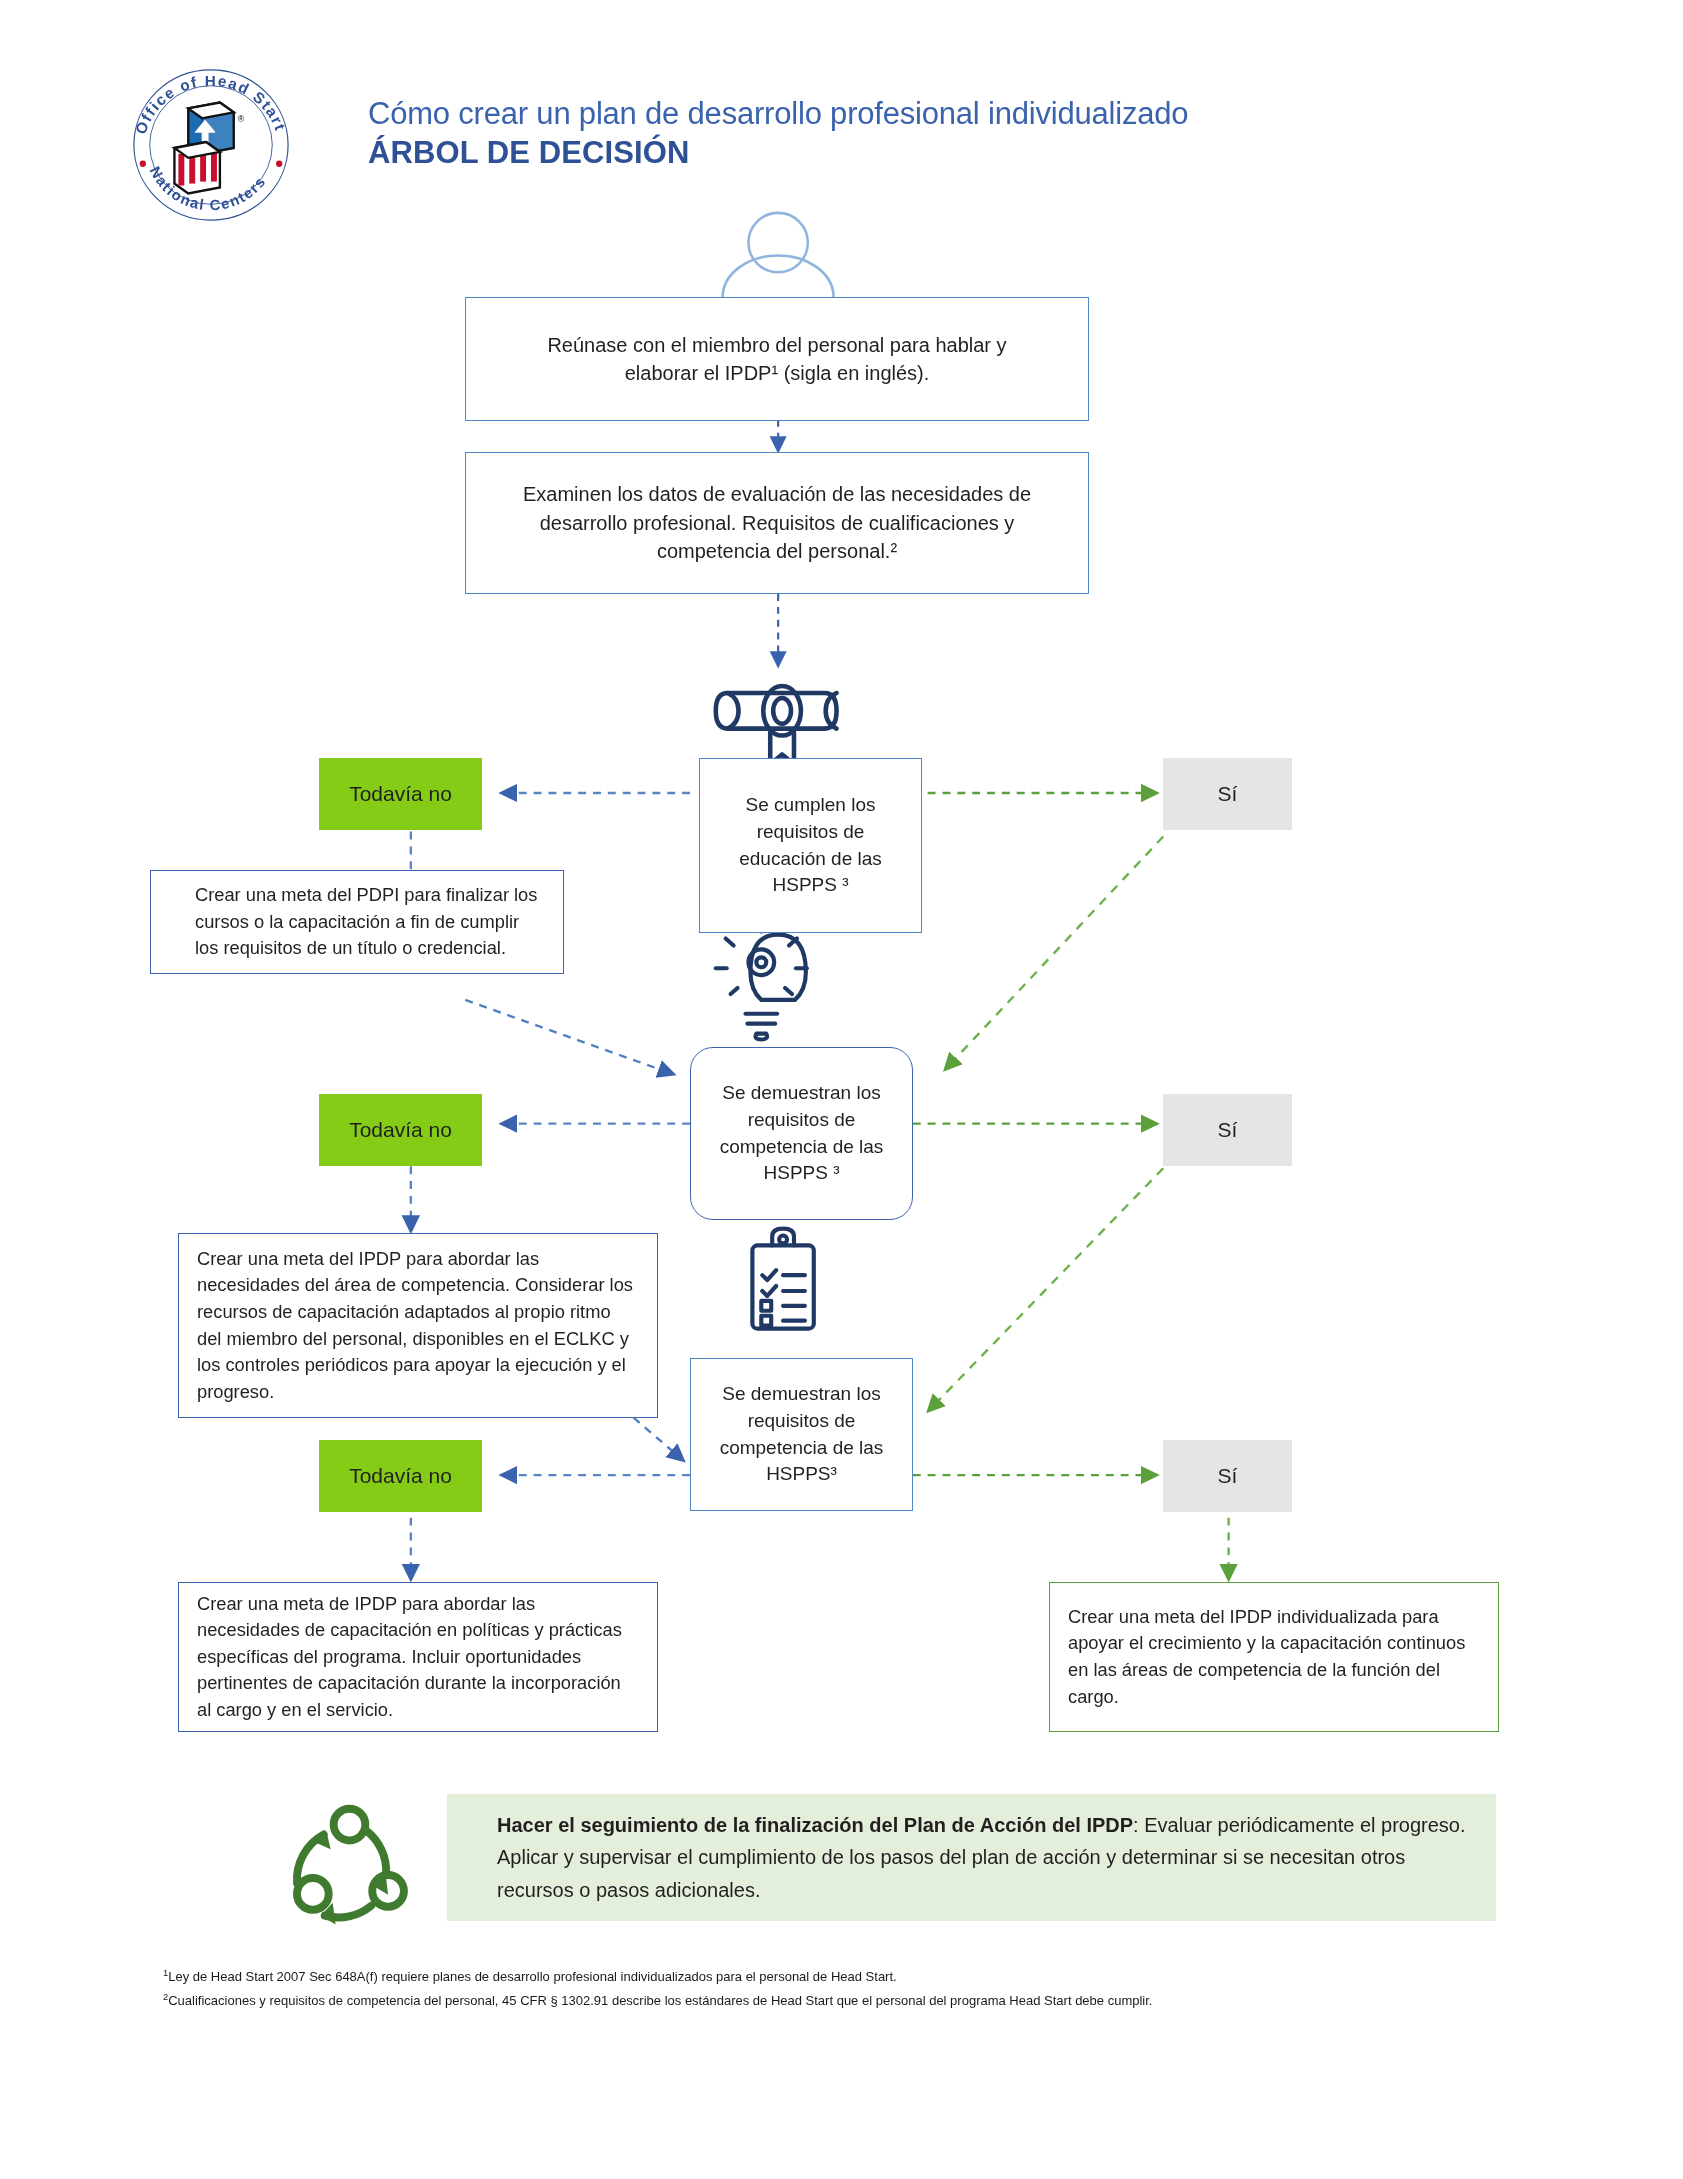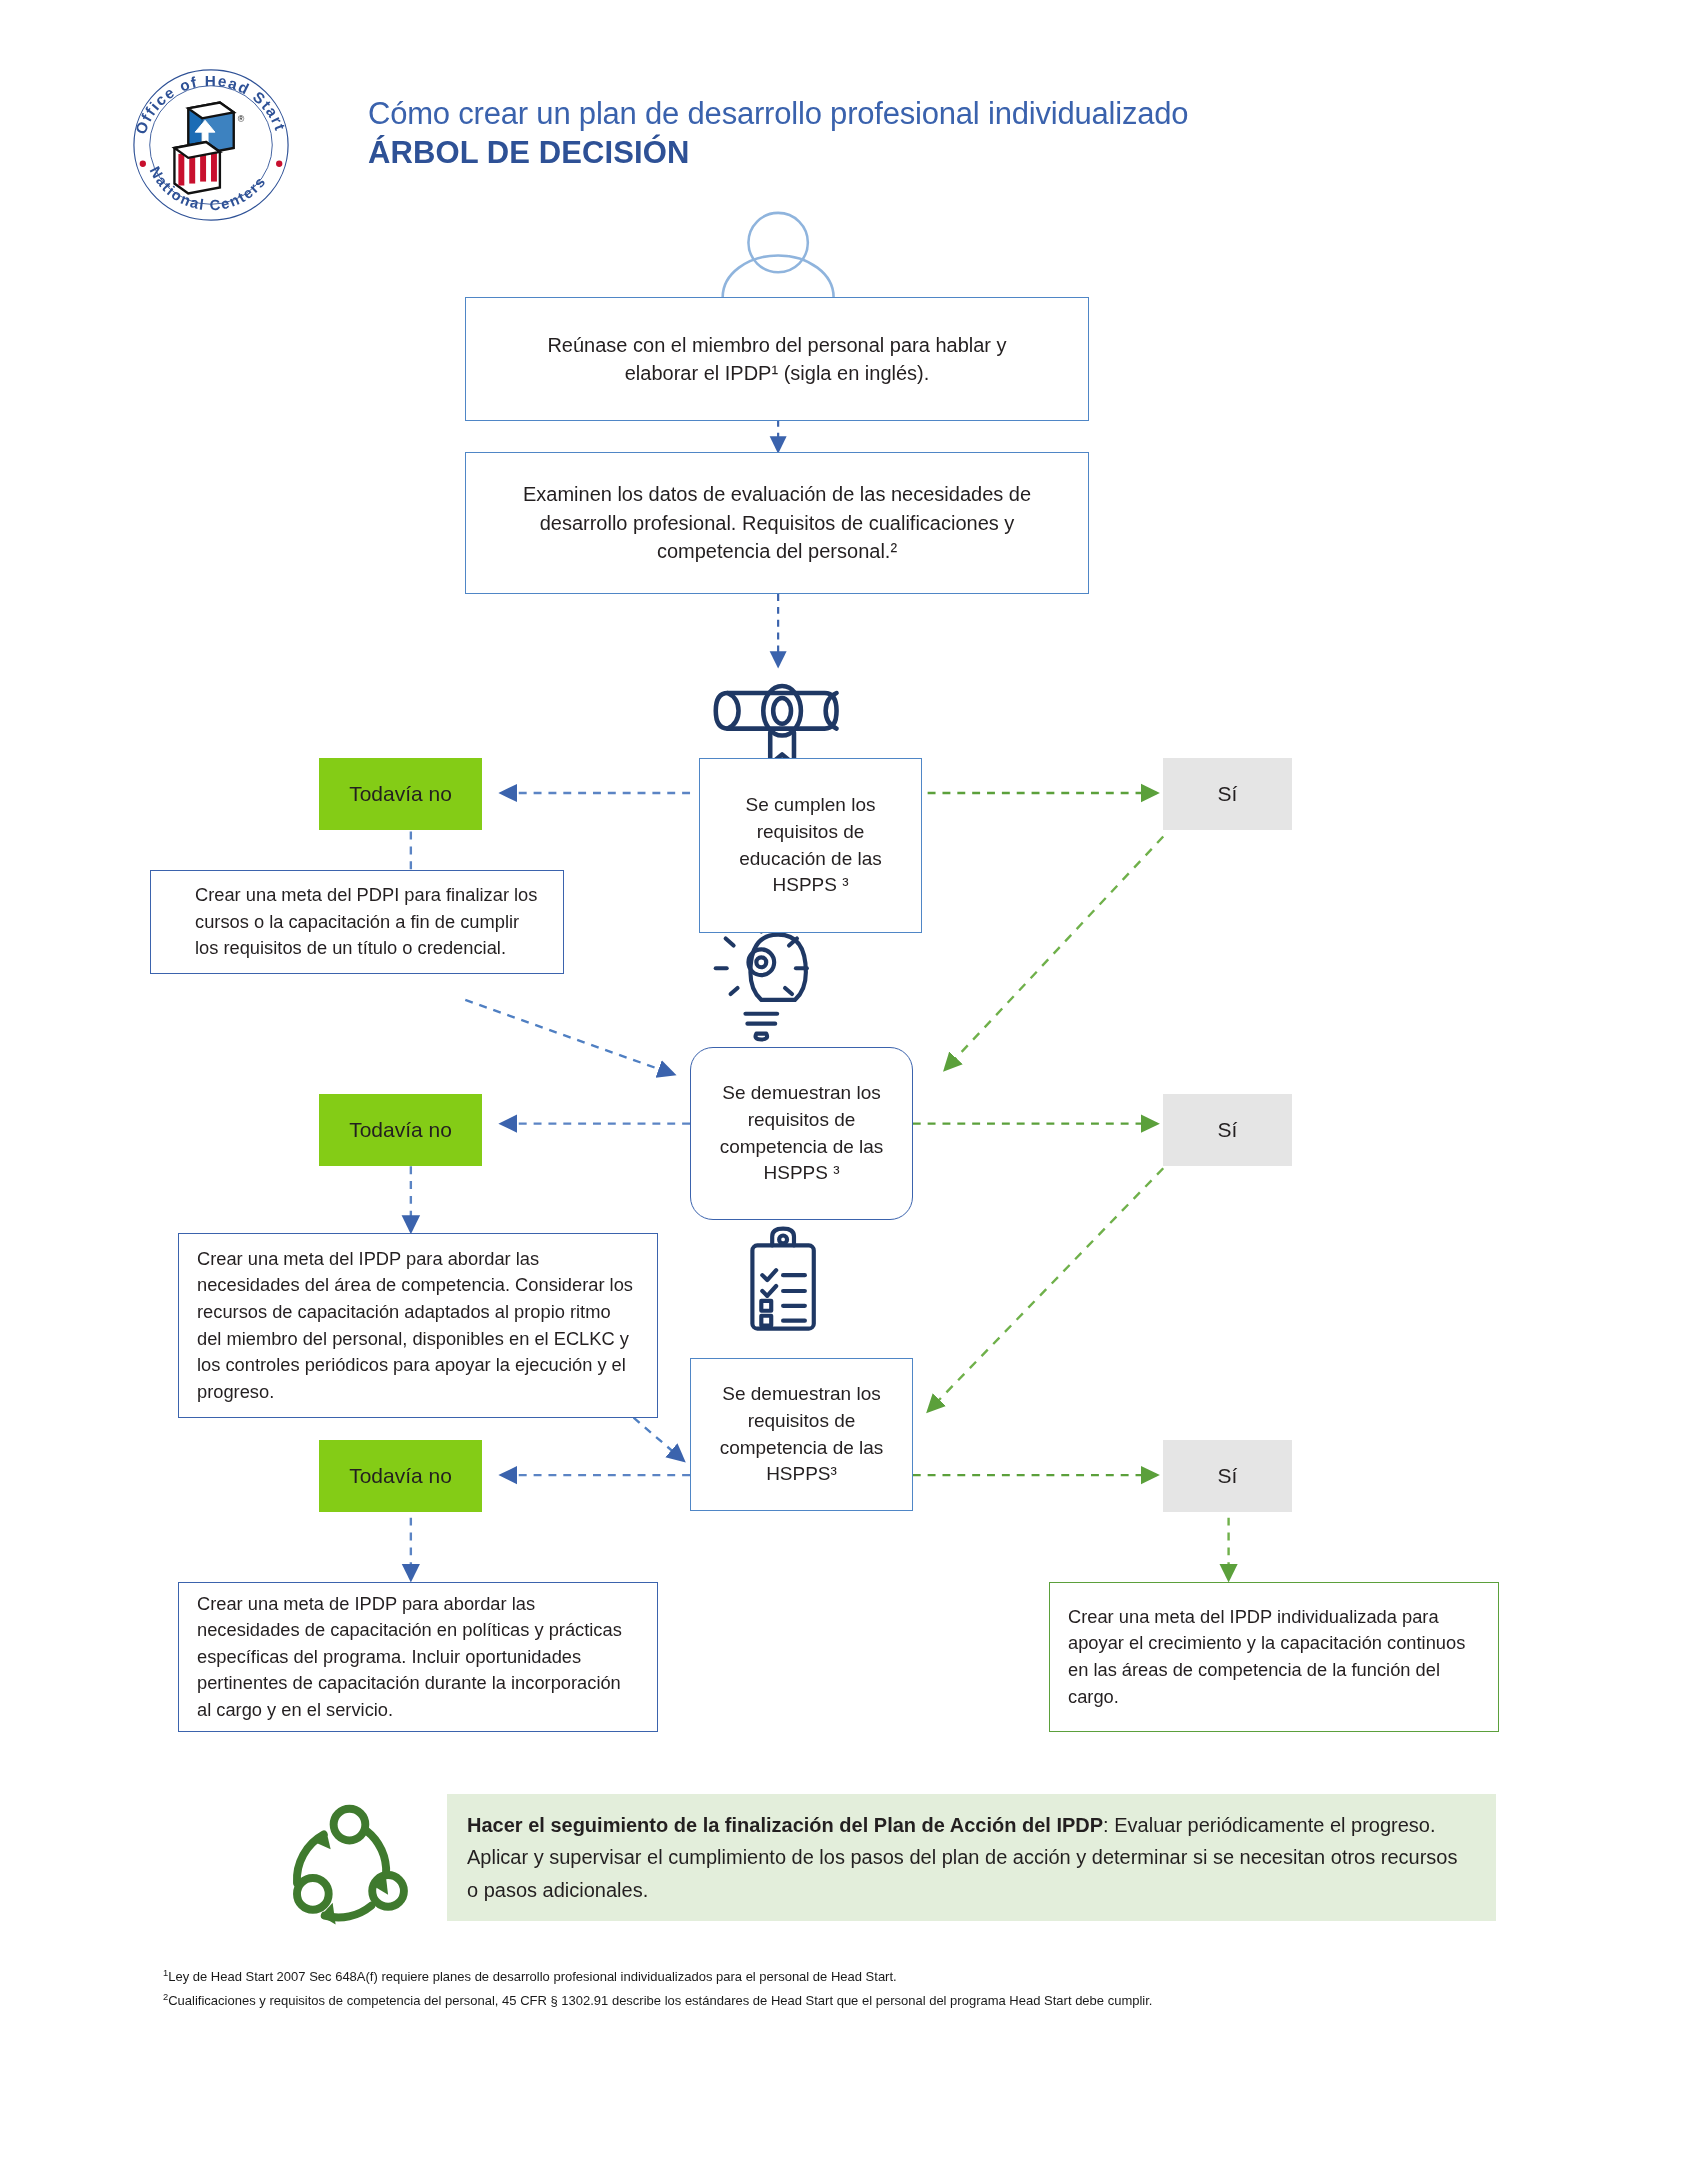--- a/index.html
+++ b/index.html
@@ -46,21 +46,21 @@
   }
   .leftbox.greenline{border:1.6px solid #5ba03b;}
   .leftbox .txt{line-height:1.45;}
 
   
   #bottom-banner{
     left:447px;top:1794px;width:1049px;height:127px;
     background:#e3eedb;box-sizing:border-box;
     display:flex;align-items:center;padding:10px 24px 10px 20px;
   }
-  #bottom-banner .txt{font-size:20px;line-height:1.62;text-align:left;}
+  #bottom-banner .txt{font-size:20px;line-height:1.62;text-align:left;margin-left:30px;}
   #bottom-banner .txt b{font-weight:bold;}
 
   
   #footnotes{left:163px;top:1965px;width:1406px;}
   #footnotes div{font-size:13px;line-height:1.72;white-space:nowrap;color:#1a1a1a;}
   #footnotes sup{font-size:9.4px;}
 
   
   #wires{left:0;top:0;width:1683px;height:2179px;pointer-events:none;}
 </style>

